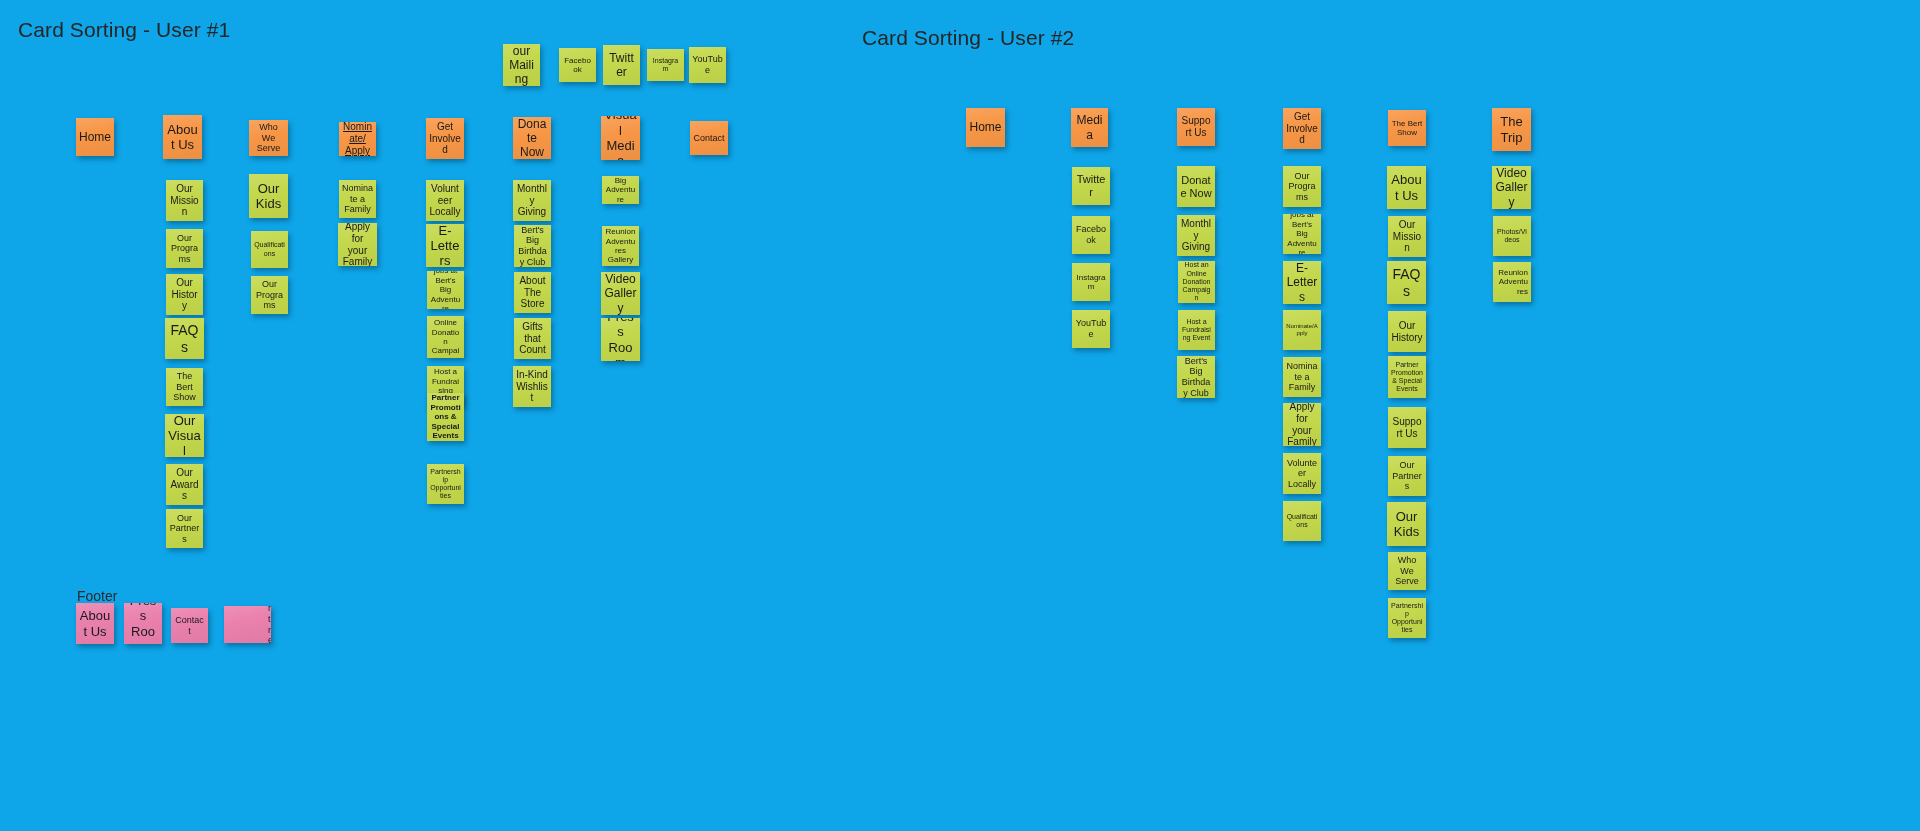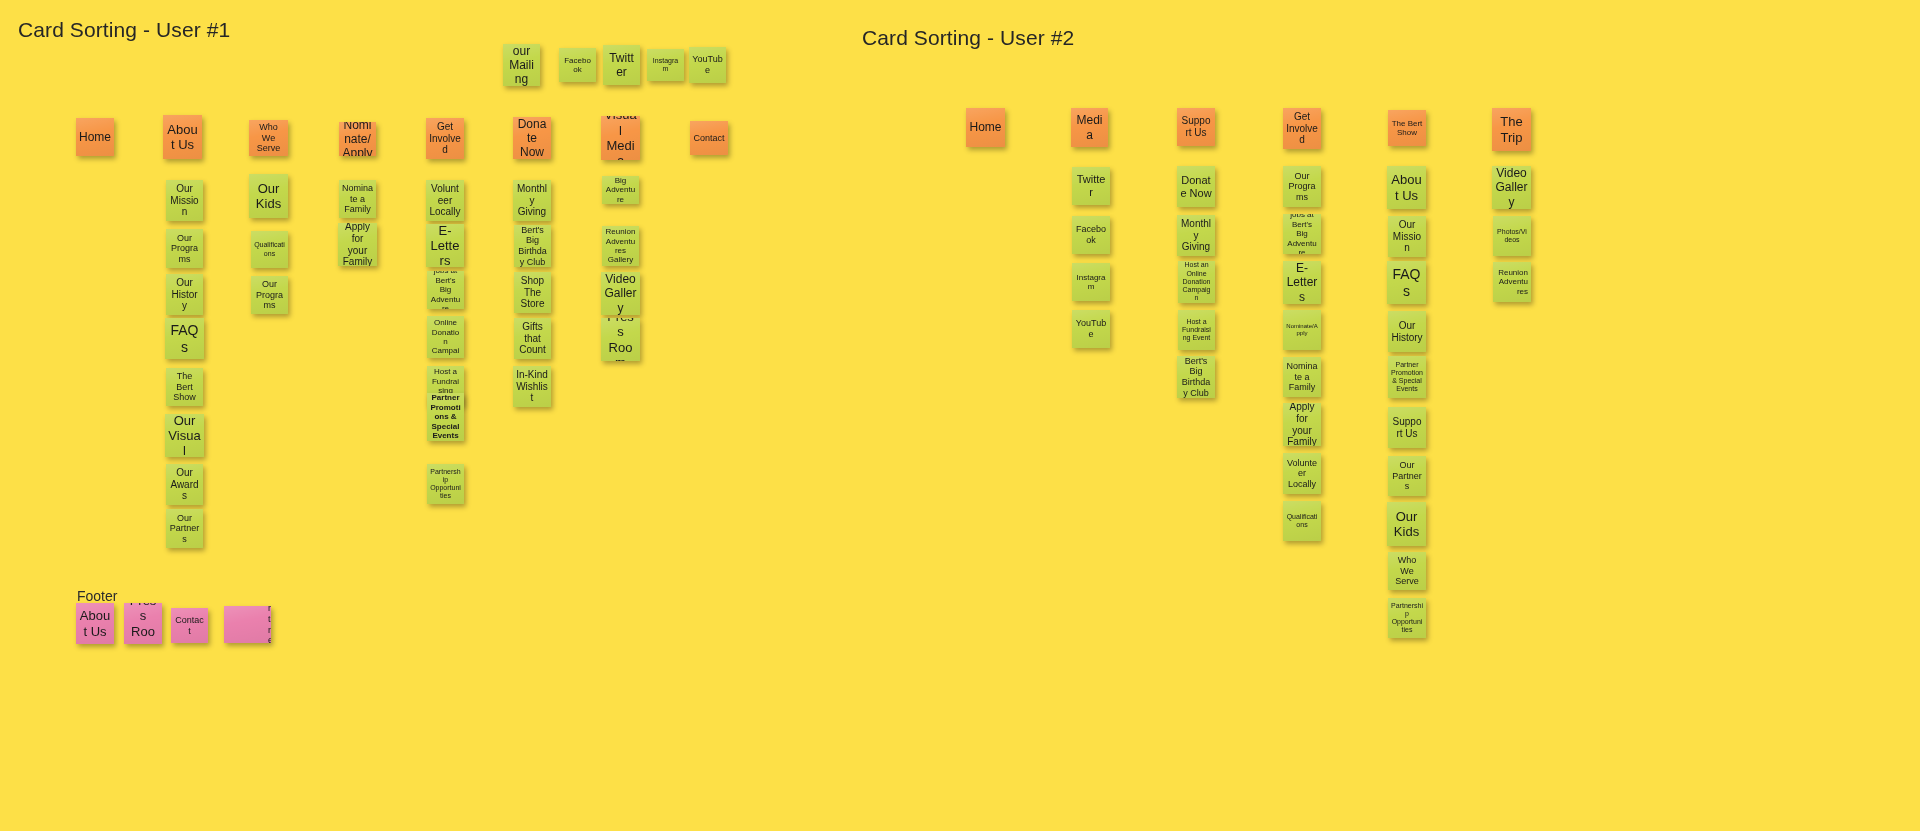--- a/index.html
+++ b/index.html
@@ -10,21 +10,21 @@
     background: #ffffff;
     width: 1920px;
     height: 831px;
     overflow: hidden;
     font-family: "Liberation Sans", sans-serif;
   }
   #board {
     position: relative;
     width: 1920px;
     height: 831px;
-    background: #fde047;
+    background: #0ea5e9;
   }
   .board-title {
     position: absolute;
     font-family: "Liberation Sans", sans-serif;
     font-size: 21px;
     font-weight: 400;
     color: #262626;
     letter-spacing: 0.1px;
     white-space: nowrap;
   }
@@ -115,21 +115,21 @@
     <div class="note green" style="left: 249px; top: 174px; width: 39px; height: 44px;">
       <span class="note-text" style="font-size: 13px;">Our Kids</span>
     </div>
     <div class="note green" style="left: 251px; top: 231px; width: 37px; height: 37px;">
       <span class="note-text" style="font-size: 7px;">Qualifications</span>
     </div>
     <div class="note green" style="left: 251px; top: 276px; width: 37px; height: 38px;">
       <span class="note-text" style="font-size: 9px;">Our Programs</span>
     </div>
     <div class="note orange" style="left: 339px; top: 122px; width: 37px; height: 34px;">
-      <span class="note-text" style="font-size: 12px;">Nominate/ Apply</span>
+      <span class="note-text" style="font-size: 10px; text-decoration: underline;">Nominate/ Apply</span>
     </div>
     <div class="note green" style="left: 339px; top: 180px; width: 37px; height: 38px;">
       <span class="note-text" style="font-size: 9px;">Nominate a Family</span>
     </div>
     <div class="note green" style="left: 338px; top: 223px; width: 39px; height: 43px;">
       <span class="note-text" style="font-size: 10px;">Apply for your Family</span>
     </div>
     <div class="note orange" style="left: 426px; top: 118px; width: 38px; height: 41px;">
       <span class="note-text" style="font-size: 10px;">Get Involved</span>
     </div>
@@ -157,21 +157,21 @@
     <div class="note orange" style="left: 513px; top: 117px; width: 38px; height: 42px;">
       <span class="note-text" style="font-size: 12px;">Donate Now</span>
     </div>
     <div class="note green" style="left: 513px; top: 180px; width: 38px; height: 41px;">
       <span class="note-text" style="font-size: 10px;">Monthly Giving</span>
     </div>
     <div class="note green" style="left: 514px; top: 225px; width: 37px; height: 42px;">
       <span class="note-text" style="font-size: 9px;">Bert's Big Birthday Club</span>
     </div>
     <div class="note green" style="left: 514px; top: 272px; width: 37px; height: 41px;">
-      <span class="note-text" style="font-size: 10px;">Shop The Store</span>
+      <span class="note-text" style="font-size: 10px;">About The Store</span>
     </div>
     <div class="note green" style="left: 514px; top: 318px; width: 37px; height: 41px;">
       <span class="note-text" style="font-size: 10px;">Gifts that Count</span>
     </div>
     <div class="note green" style="left: 513px; top: 366px; width: 38px; height: 41px;">
       <span class="note-text" style="font-size: 10px;">In-Kind Wishlist</span>
     </div>
     <div class="note orange" style="left: 601px; top: 116px; width: 39px; height: 44px;">
       <span class="note-text" style="font-size: 13px;">Visual Media</span>
     </div>

